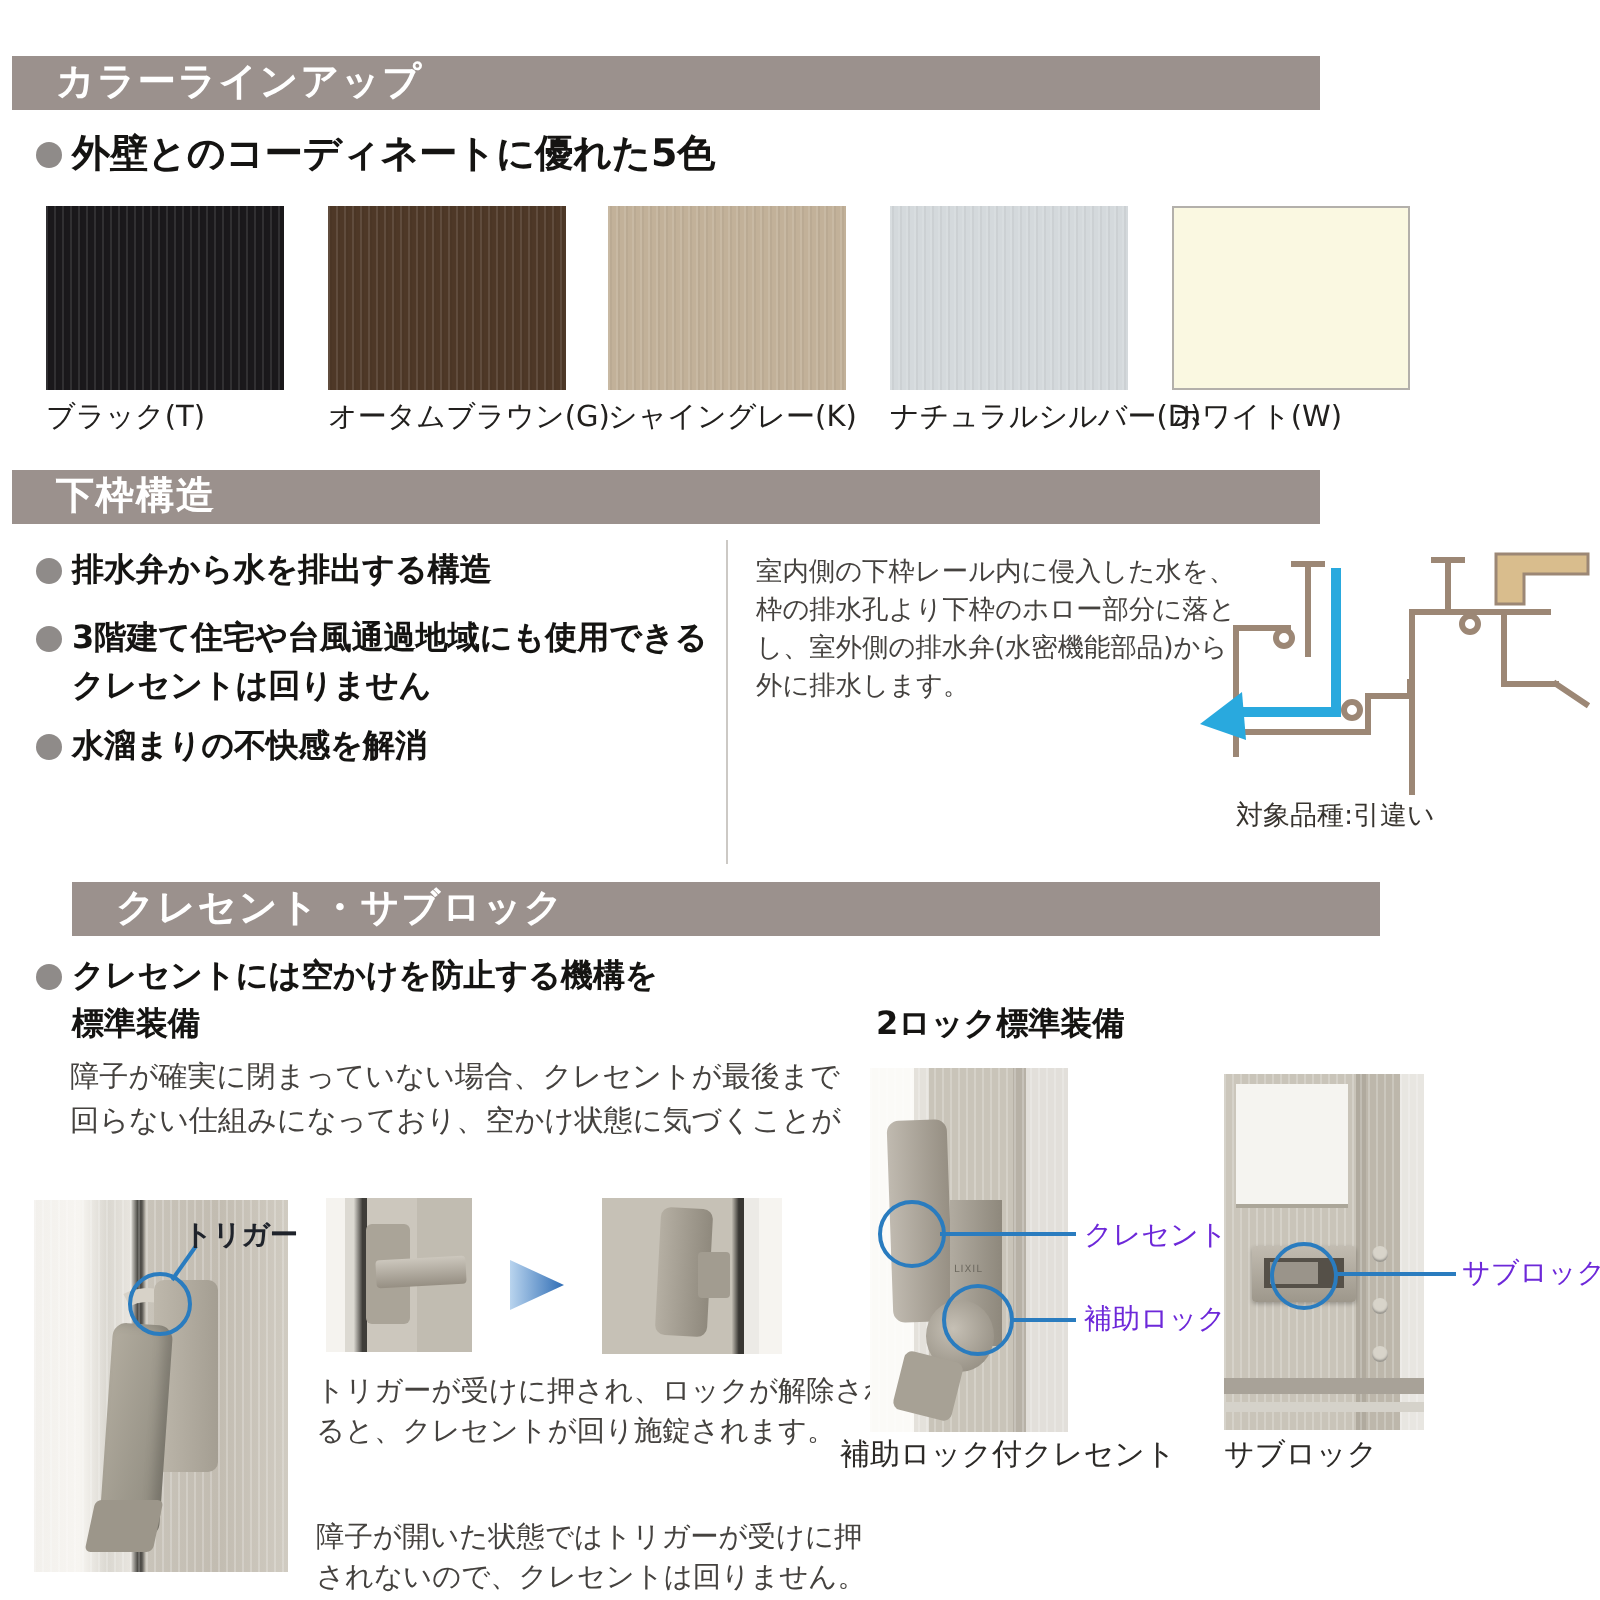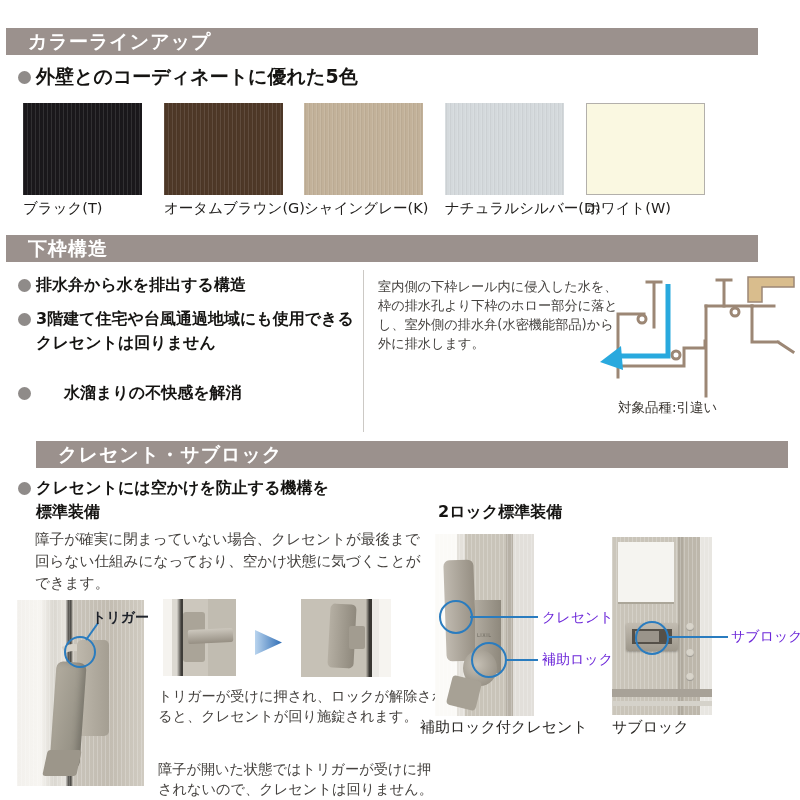--- a/index.html
+++ b/index.html
@@ -3,21 +3,21 @@
 <meta charset="utf-8">
 <style>
   * { margin:0; padding:0; box-sizing:border-box; }
   html,body { background:#fff; }
   .page {
     position:relative; width:800px; height:800px; background:#ffffff;
     font-family:"DejaVu Sans", sans-serif; overflow:hidden;
   }
   
   .bar {
-    position:absolute; left:6px; width:752px; height:27px;
+    position:absolute; left:6px; width:654px; height:27px;
     background:#9b918d; color:#ffffff; font-weight:bold;
     font-size:19px; line-height:27px; padding-left:22px; letter-spacing:1px;
   }
   .bar1 { top:28px; } .bar2 { top:235px; } .bar3 { top:441px;margin-left:30px; }
 
   
   .dot {
     display:inline-block; width:13px; height:13px; border-radius:50%;
     background:#8f8b89; margin-right:5px; flex:0 0 13px;
   }
@@ -137,21 +137,21 @@
 
   <div class="bullet-row" style="left:18px; top:275px;">
     <span class="dot"></span>
     <span class="b-strong fs16">排水弁から水を排出する構造</span>
   </div>
   <div class="bullet-row" style="left:18px; top:309px;">
     <span class="dot"></span>
     <span class="b-strong fs16">3階建て住宅や台風通過地域にも使用できる</span>
   </div>
   <div class="sub-line b-strong fs16" style="left:36px; top:333px;">クレセントは回りません</div>
-  <div class="bullet-row" style="left:18px; top:383px;gap:28px;">
+  <div class="bullet-row" style="left:18px; top:363px;">
     <span class="dot"></span>
     <span class="b-strong fs16">水溜まりの不快感を解消</span>
   </div>
 
   <div class="s2-divider"></div>
 
   <div class="s2-desc">
     <div>室内側の下枠レール内に侵入した水を、</div>
     <div>枠の排水孔より下枠のホロー部分に落と</div>
     <div>し、室外側の排水弁(水密機能部品)から</div>
@@ -182,21 +182,20 @@
 
   <div class="bullet-row" style="left:18px; top:478px;">
     <span class="dot"></span>
     <span class="b-strong fs16">クレセントには空かけを防止する機構を</span>
   </div>
   <div class="sub-line b-strong fs16" style="left:36px; top:502px;">標準装備</div>
 
   <div class="s3-para">
     <div>障子が確実に閉まっていない場合、クレセントが最後まで</div>
     <div>回らない仕組みになっており、空かけ状態に気づくことが</div>
-    <div>できます。</div>
   </div>
 
   <div class="sub-line b-strong fs16" style="left:438px; top:502px;">2ロック標準装備</div>
 
   <div class="photo p1">
     <div class="shape streaks"></div>
     <div class="shape p1-arc"></div>
     <div class="shape p1-base"></div>
     <div class="shape p1-grip"></div>
     <div class="shape p1-foot"></div>

